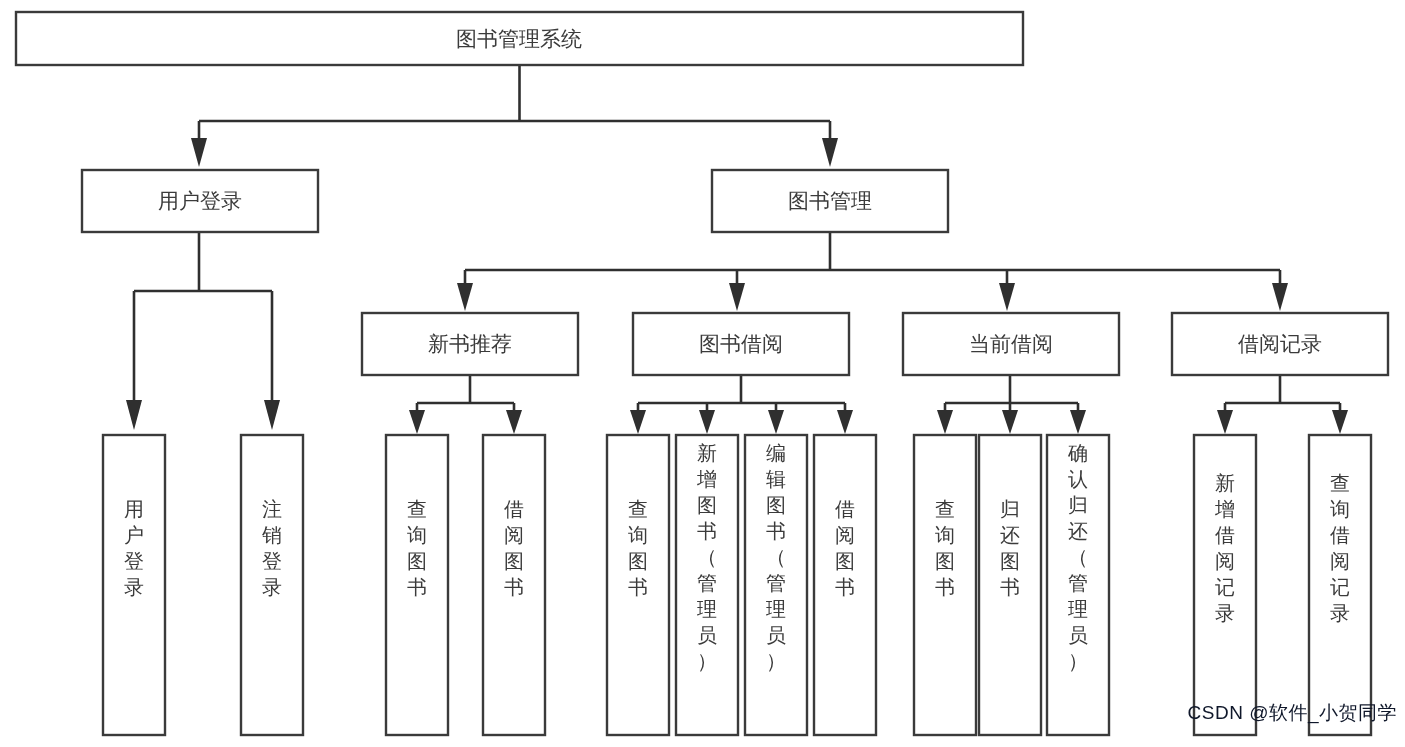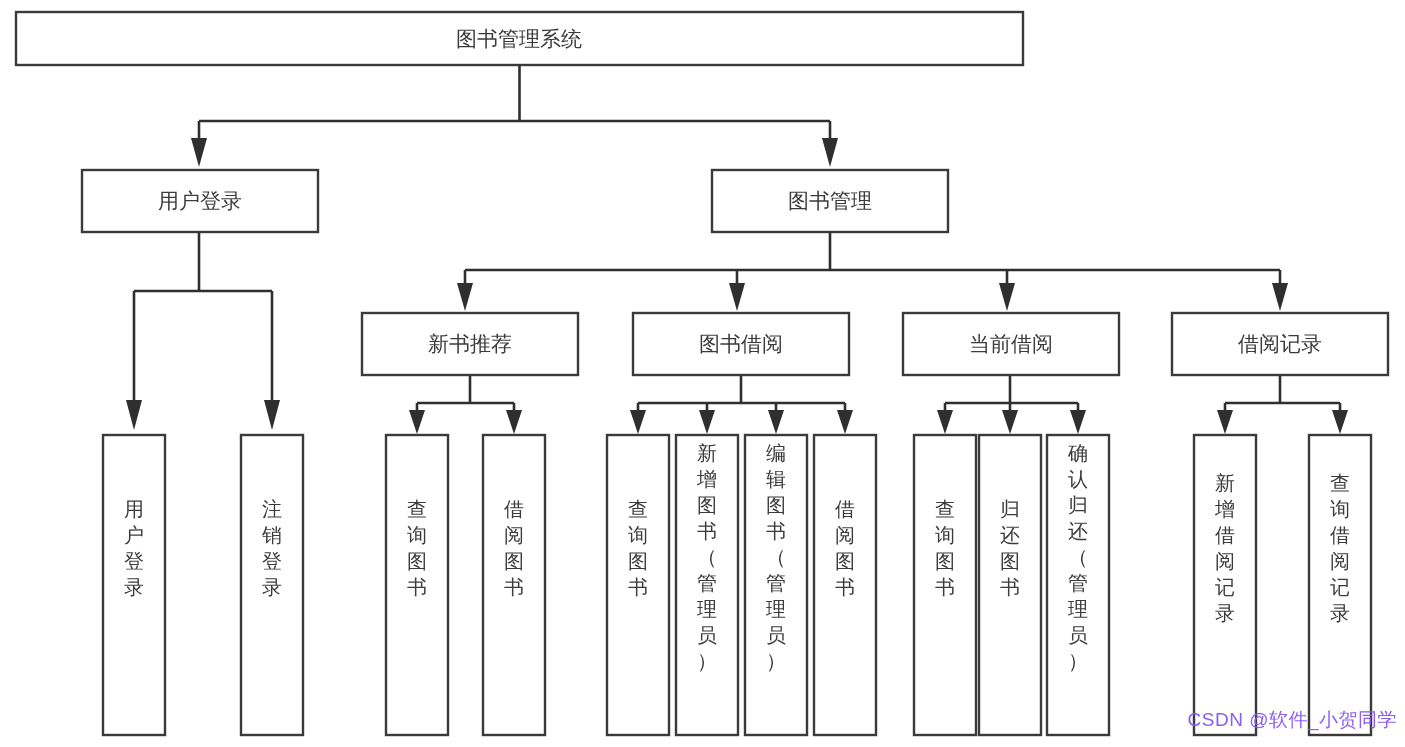--- a/index.html
+++ b/index.html
@@ -50,24 +50,24 @@
     fill: none;
     stroke-linecap: butt;
   }
   .arrow-head {
     fill: #2f2f2f;
     stroke: none;
   }
   .watermark {
     position: absolute;
     right: 8px;
-    bottom: 14px;
+    bottom: 21px;
     font-family: "Liberation Sans", "DejaVu Sans", sans-serif;
     font-size: 19px;
-    color: #8b5cf6;
+    color: #0f172a;
     letter-spacing: 0.5px;
     white-space: nowrap;
     pointer-events: none;
   }
 </style>
 </head>
 <body>
 
 <div id="diagram-root">
   <svg class="flowchart" viewBox="0 0 1405 747" xmlns="http://www.w3.org/2000/svg">

